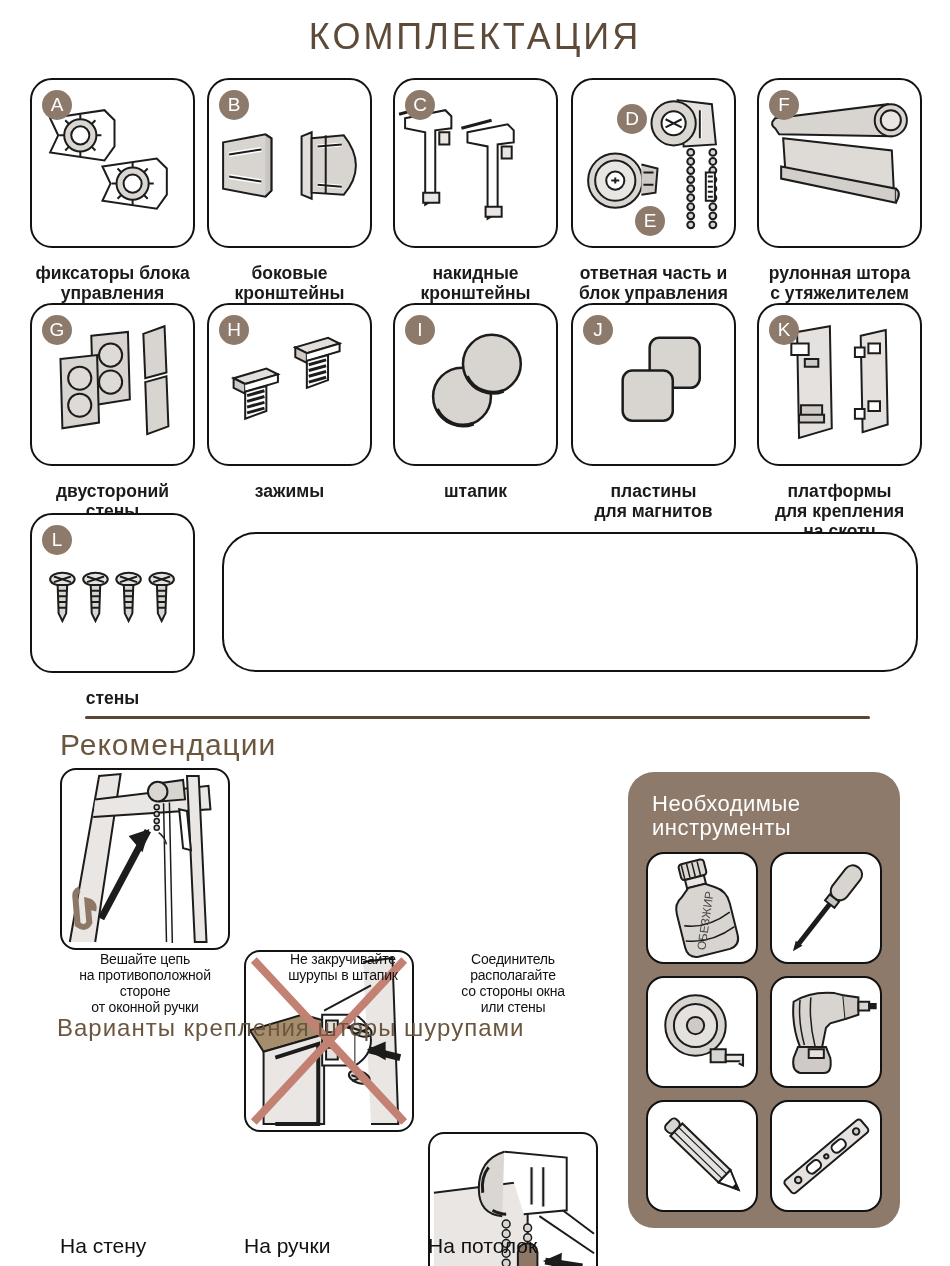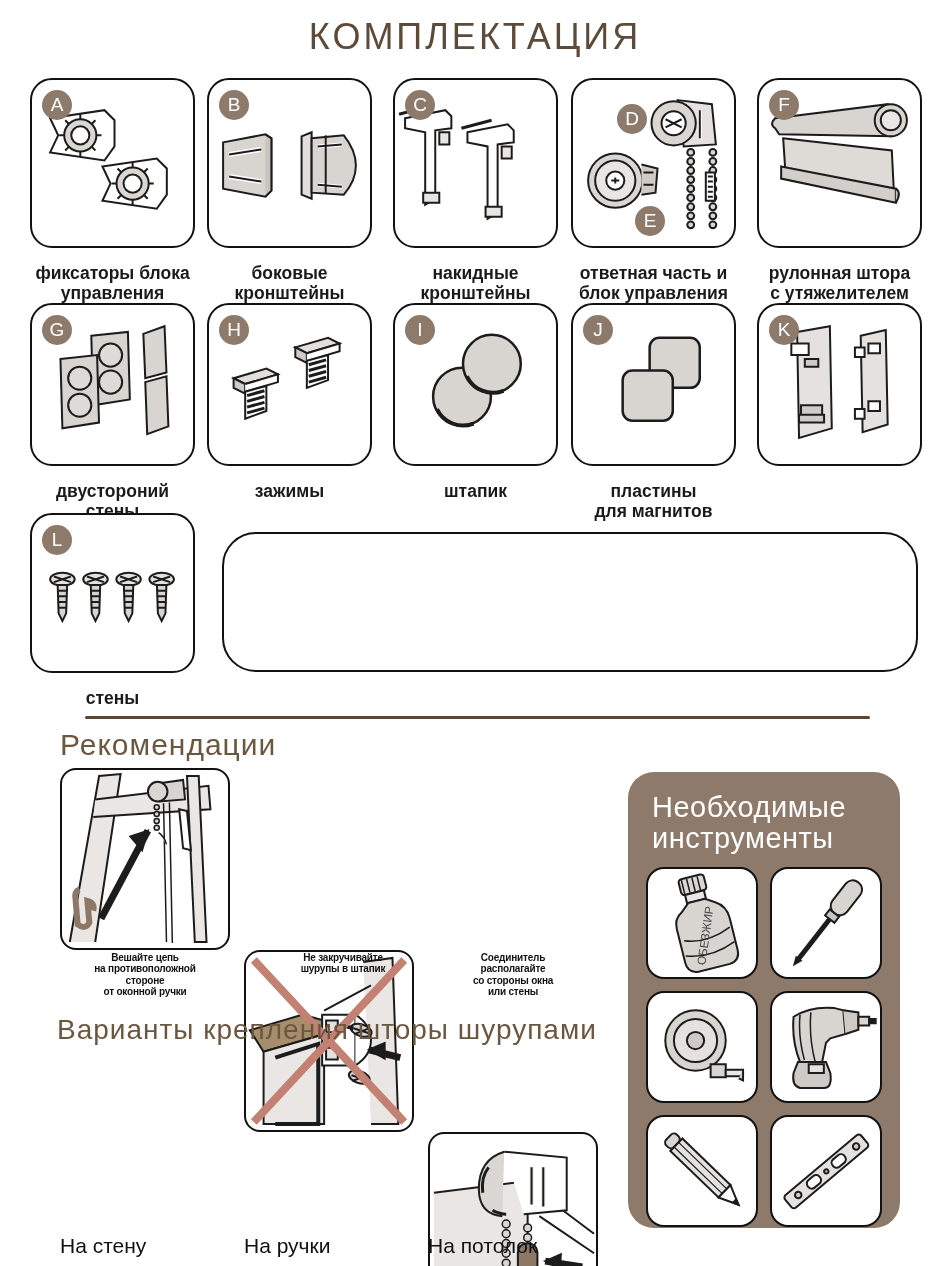--- a/index.html
+++ b/index.html
@@ -34,31 +34,31 @@
     font-size:17.5px;font-weight:bold;line-height:1.14;white-space:pre-line;
   }
   .emptybox{border:2.5px solid #121212;border-radius:34px;background:#fff;box-sizing:border-box;}
   
   .card{
     position:relative;width:170px;height:182px;border:2.5px solid #121212;border-radius:16px;
     background:#fff;box-sizing:border-box;overflow:hidden;
   }
   .card svg{position:absolute;left:0;top:0;width:100%;height:100%;}
   .rcap{
-    text-align:center;font-size:10px;line-height:1.14;letter-spacing:-0.2px;
-    white-space:pre-line;color:#111;font-weight:bold;
+    text-align:center;font-size:14px;line-height:1.14;letter-spacing:-0.2px;
+    white-space:pre-line;color:#111;
   }
   .mcap{font-size:21px;color:#111;}
   
   .tools-panel{
     left:628px;top:772px;width:272px;height:456px;background:#8d7a6b;border-radius:26px;
     box-sizing:border-box;padding:16px 0 0 0;
   }
   .tools-heading{
-    color:#ffffff;font-size:29px;line-height:1.08;letter-spacing:0.5px;
+    color:#ffffff;font-size:22px;line-height:1.08;letter-spacing:0.5px;
     margin:4px 0 12px 24px;white-space:pre-line;
   }
   .tools-grid{
     display:grid;grid-template-columns:112px 112px;grid-auto-rows:112px;
     gap:12px;justify-content:center;
   }
   .tool-tile{
     position:relative;background:#fff;border:2px solid #121212;border-radius:18px;
     box-sizing:border-box;overflow:hidden;
   }
@@ -272,20 +272,23 @@
       <path d="M40,104 h22 v10 h-22 Z M38,114 h26 v8 h-26 Z" fill="#cfcac6"></path>
       <g transform="translate(66,0)">
         <path d="M36,32 L62,26 L64,124 L38,132 Z" fill="#e4e1de"></path>
         <path d="M30,44 h10 v10 h-10 Z" fill="#fff"></path>
         <path d="M44,40 h12 v10 h-12 Z" fill="#fff"></path>
         <path d="M30,108 h10 v10 h-10 Z" fill="#fff"></path>
         <path d="M44,100 h12 v10 h-12 Z" fill="#fff"></path>
       </g>
     </svg>
   </div>
+  <div class="pcap">платформы
+для крепления
+на скотч</div>
 </div>
 
 <div class="abs part" style="left:30px;top:513px">
   <div class="pbox" style="height:160px">
     <span class="badge b-default">L</span>
     <svg viewBox="0 0 160 165" fill="none" stroke="#1c1c1c" stroke-width="2">
       <defs>
         <g id="screw">
           <ellipse cx="0" cy="0" rx="13" ry="7" fill="#e4e1de"></ellipse>
           <path d="M-9,-3 L9,3 M-9,3 L9,-3"></path>
@@ -390,21 +393,21 @@
 на противоположной
 стороне
 от оконной ручки</div>
 <div class="abs rcap" style="left:249px;top:952px;width:188px">Не закручивайте
 шурупы в штапик</div>
 <div class="abs rcap" style="left:419px;top:952px;width:188px">Соединитель
 располагайте
 со стороны окна
 или стены</div>
 
-<div class="abs section-heading" style="left:57px;top:1014px;font-size:28px">Варианты крепления шторы шурупами</div>
+<div class="abs section-heading" style="left:57px;top:1014px;font-size:24px">Варианты крепления шторы шурупами</div>
 
 <div class="abs mcap" style="left:60px;top:1234px;width:170px">На стену</div>
 <div class="abs mcap" style="left:244px;top:1234px;width:170px">На ручки</div>
 <div class="abs mcap" style="left:428px;top:1234px;width:183px">На потолок</div>
 
 <div class="abs tools-panel">
   <div class="tools-heading">Необходимые
 инструменты</div>
   <div class="tools-grid">
 

